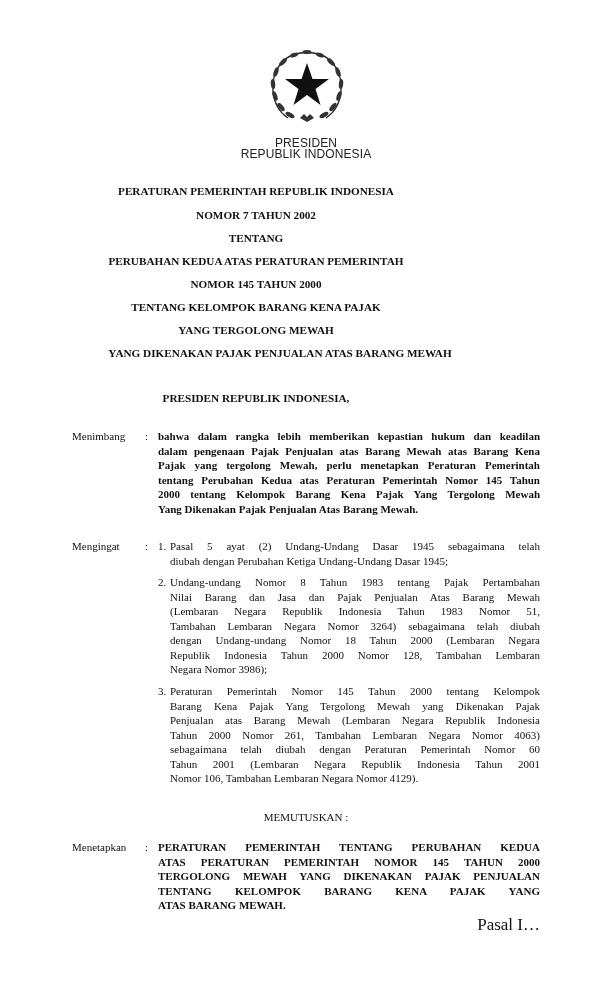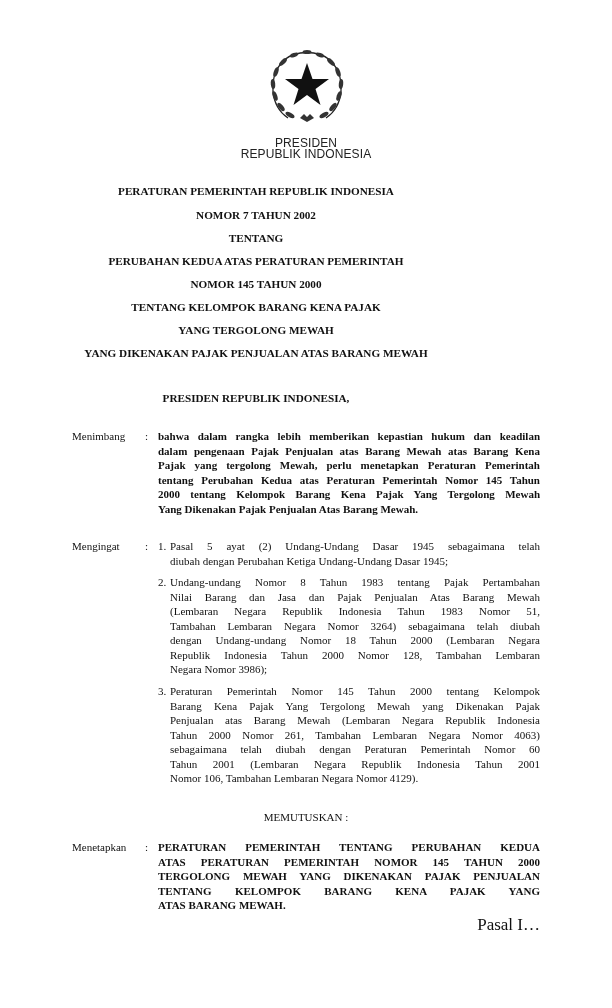--- a/index.html
+++ b/index.html
@@ -55,21 +55,21 @@
 <div class="crest-cap" style="top:136px;">PRESIDEN</div>
 <div class="crest-cap" style="top:147px;">REPUBLIK INDONESIA</div>
 
 <div class="title" style="top:185px;">PERATURAN PEMERINTAH REPUBLIK INDONESIA</div>
 <div class="title" style="top:209px;">NOMOR 7 TAHUN 2002</div>
 <div class="title" style="top:232px;text-align:center;">TENTANG</div>
 <div class="title" style="top:255px;">PERUBAHAN KEDUA ATAS PERATURAN PEMERINTAH</div>
 <div class="title" style="top:278px;">NOMOR 145 TAHUN 2000</div>
 <div class="title" style="top:301px;">TENTANG KELOMPOK BARANG KENA PAJAK</div>
 <div class="title" style="top:324px;">YANG TERGOLONG MEWAH</div>
-<div class="title" style="top:347px;">YANG DIKENAKAN PAJAK PENJUALAN ATAS BARANG MEWAH</div>
+<div class="title" style="top:347px;margin-left:24px;">YANG DIKENAKAN PAJAK PENJUALAN ATAS BARANG MEWAH</div>
 
 <div class="title" style="top:392px;">PRESIDEN REPUBLIK INDONESIA,</div>
 
 <div class="row" style="top:429px;">
   <span class="label">Menimbang</span>
   <span class="colon">:</span>
   <div class="body">
     <div>bahwa dalam rangka lebih memberikan kepastian hukum dan keadilan</div>
     <div>dalam pengenaan Pajak Penjualan atas Barang Mewah atas Barang Kena</div>
     <div>Pajak yang tergolong Mewah, perlu menetapkan Peraturan Pemerintah</div>

